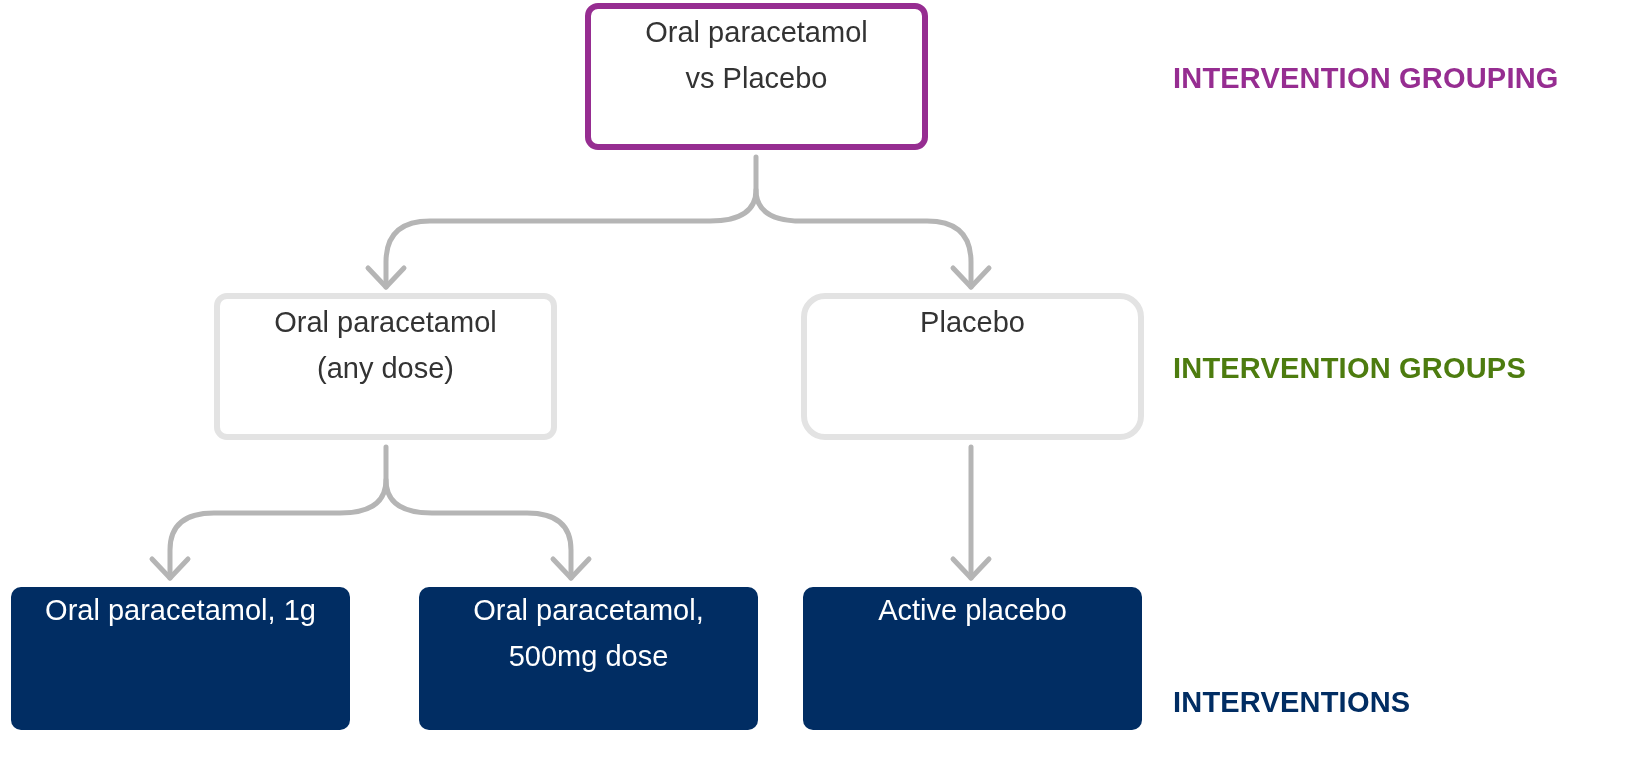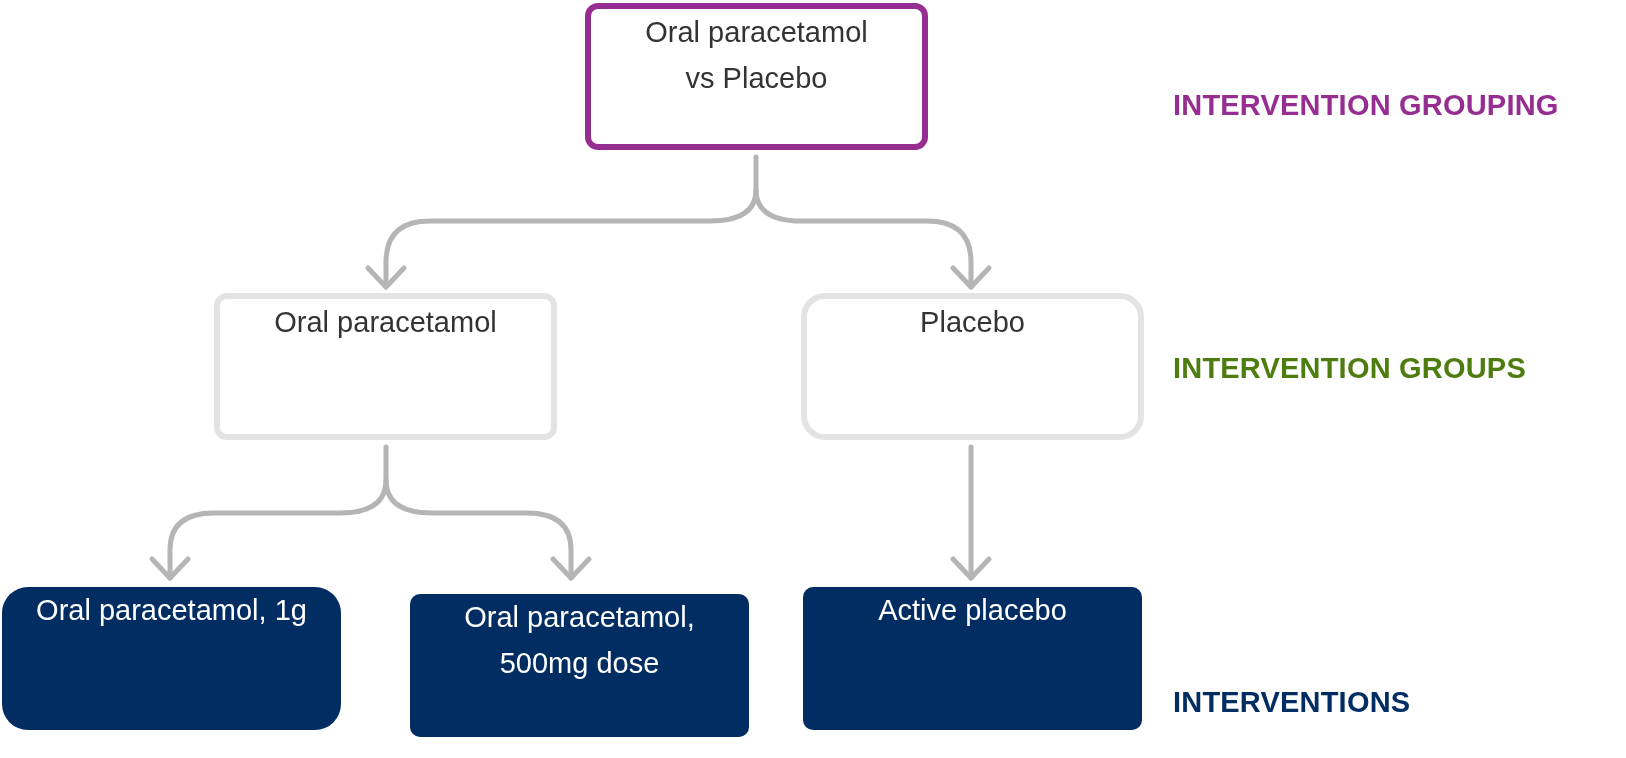--- a/index.html
+++ b/index.html
@@ -9,26 +9,26 @@
            justify-content: center; text-align: center; font-size: 29px; line-height: 46px; }
     .box span { display: block; }
     .top { left: 585px; top: 3px; width: 343px; height: 147px; border: 6px solid #962d91;
            border-radius: 13px; color: #333333; background: #ffffff; }
     .mid { top: 293px; width: 343px; height: 147px; border: 6px solid #e3e3e3;
            border-radius: 13px; color: #333333; background: #ffffff; }
     .mid-left { left: 214px; }
     .mid-right { left: 801px; border-radius: 24px; }
     .bot { top: 587px; width: 339px; height: 143px; background: #012d63; color: #ffffff;
            border-radius: 10px; padding: 0 10px; }
-    .b1 { left: 2px; border-radius: 26px; }
-    .b2 { left: 410px; margin-top: 7px; }
+    .b1 { left: 11px; }
+    .b2 { left: 419px; }
     .b3 { left: 803px; }
     .level-label { position: absolute; left: 1173px; font-size: 29px; font-weight: bold;
                    white-space: nowrap; letter-spacing: 0.2px; transform: translateY(-50%); }
-    .lbl-grouping { top: 78px; color: #962d91; margin-top: 27px; }
+    .lbl-grouping { top: 78px; color: #962d91; }
     .lbl-groups { top: 368px; color: #4d7c0f; }
     .lbl-interventions { top: 659px; color: #012d63; margin-top: 43px; }
     svg.connectors { position: absolute; left: 0; top: 0; }
     svg.connectors path { fill: none; stroke: #b5b5b5; stroke-width: 5; stroke-linecap: round; stroke-linejoin: round; }
   </style>
 </head>
 <body>
 
 <svg class="connectors" width="1626" height="758">
 
@@ -49,20 +49,21 @@
 <div class="box top">
   <div>
     <span>Oral paracetamol</span>
     <span>vs Placebo</span>
   </div>
 </div>
 
 <div class="box mid mid-left">
   <div>
     <span>Oral paracetamol</span>
+    <span>(any dose)</span>
   </div>
 </div>
 
 <div class="box mid mid-right">
   <div>
     <span>Placebo</span>
   </div>
 </div>
 
 <div class="box bot b1">

